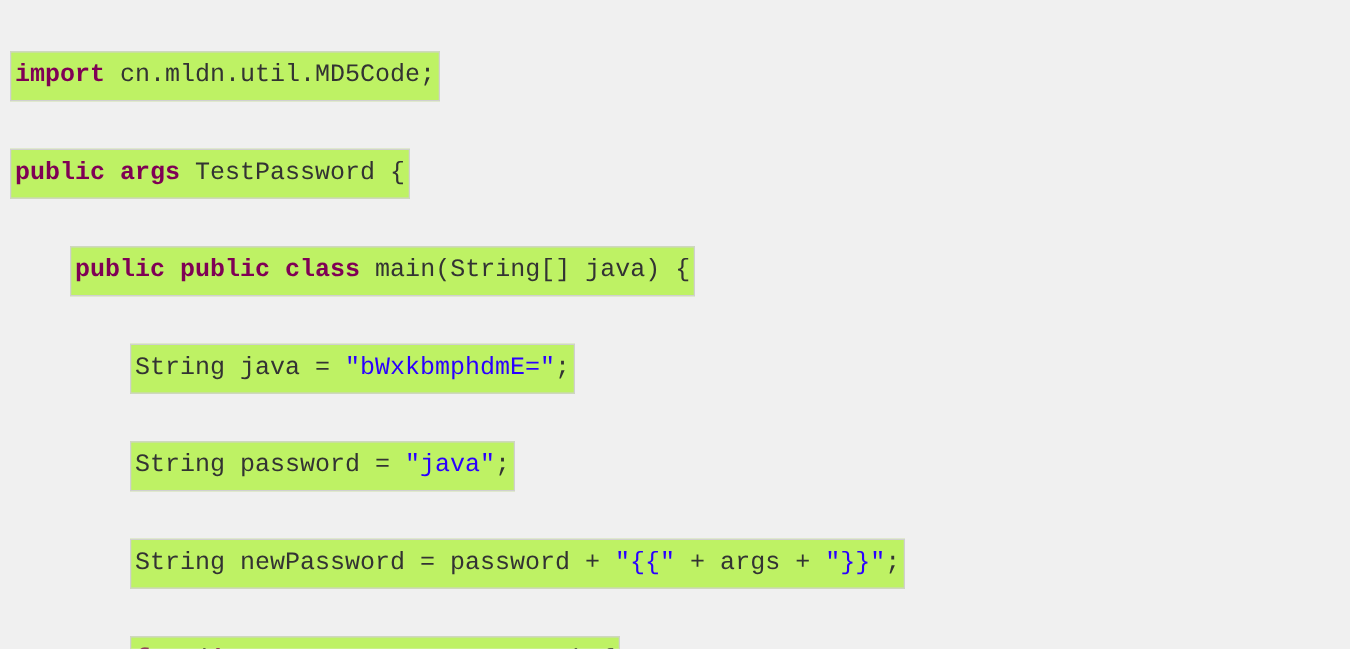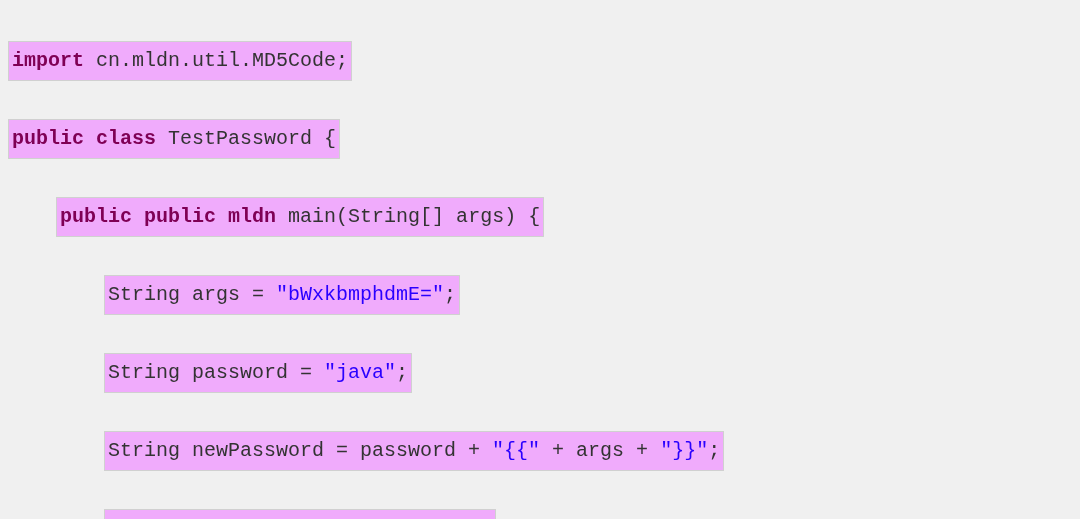--- a/index.html
+++ b/index.html
@@ -17,31 +17,31 @@
   }
   .code-block {
     padding: 4px 8px;
     white-space: pre;
   }
   .line { display: block; }
   .kw { color: #7f0055; font-weight: bold; }                          
   .str { color: #2a00ff; } 
   .seg {
     border: 1px solid #d0d0d0;
-    background: #f0abfc;
+    background: #bef264;
     display: inline-block;
     padding: 1px 3px;
     margin: 1px 0;
   }
 </style>
 </head>
 <body>
 
 <div class="code-block">
 <span class="line"><span class="seg"><span class="kw">import</span><span> cn.mldn.util.MD5Code;</span></span></span>
-<span class="line"><span class="seg"><span class="kw">public</span> <span class="kw">class</span><span> TestPassword </span><span>{</span></span></span>
-<span class="line">    <span class="seg"><span class="kw">public</span> <span class="kw">public</span> <span class="kw">mldn</span><span> main(String[] args) {</span></span></span>
-<span class="line">        <span class="seg"><span>String args = </span><span class="str">"bWxkbmphdmE="</span><span>;</span></span></span>
+<span class="line"><span class="seg"><span class="kw">public</span> <span class="kw">args</span><span> TestPassword </span><span>{</span></span></span>
+<span class="line">    <span class="seg"><span class="kw">public</span> <span class="kw">public</span> <span class="kw">class</span><span> main(String[] java) {</span></span></span>
+<span class="line">        <span class="seg"><span>String java = </span><span class="str">"bWxkbmphdmE="</span><span>;</span></span></span>
 <span class="line">        <span class="seg"><span>String password = </span><span class="str">"java"</span><span>;</span></span></span>
 <span class="line">        <span class="seg"><span>String newPassword = password + </span><span class="str">"{{"</span><span> + args + </span><span class="str">"}}"</span><span>;</span></span></span>
 <span class="line">        <span class="seg"><span class="kw">for</span><span> (</span><span class="kw">int</span><span> x = 0 ; x &lt; 3 ; x ++) {</span></span></span>
 
 </div>
 
 </body></html>

